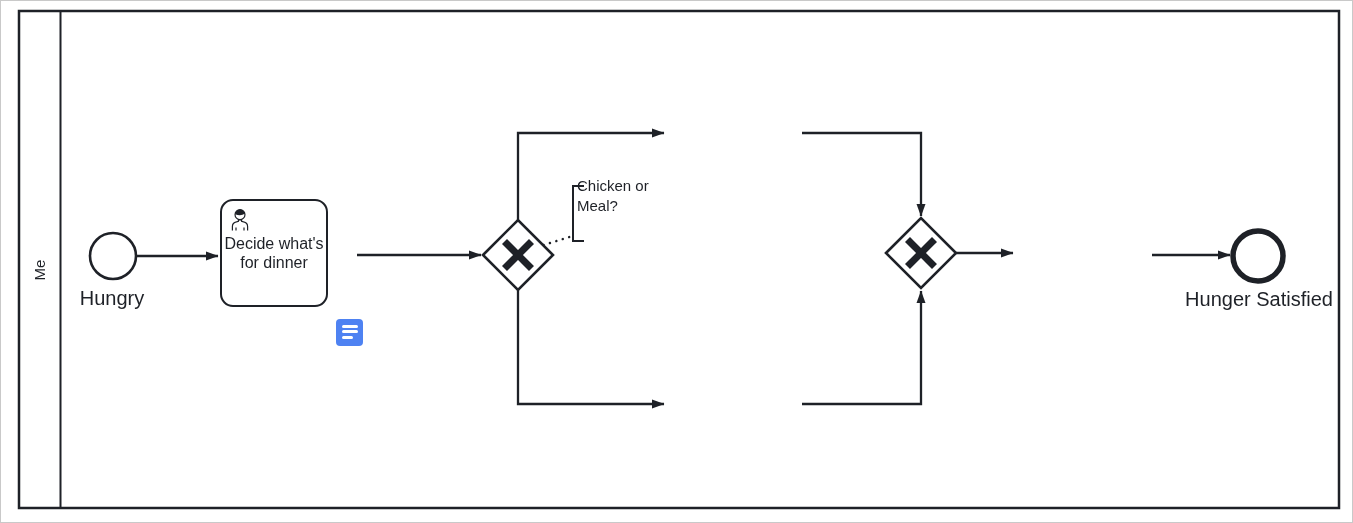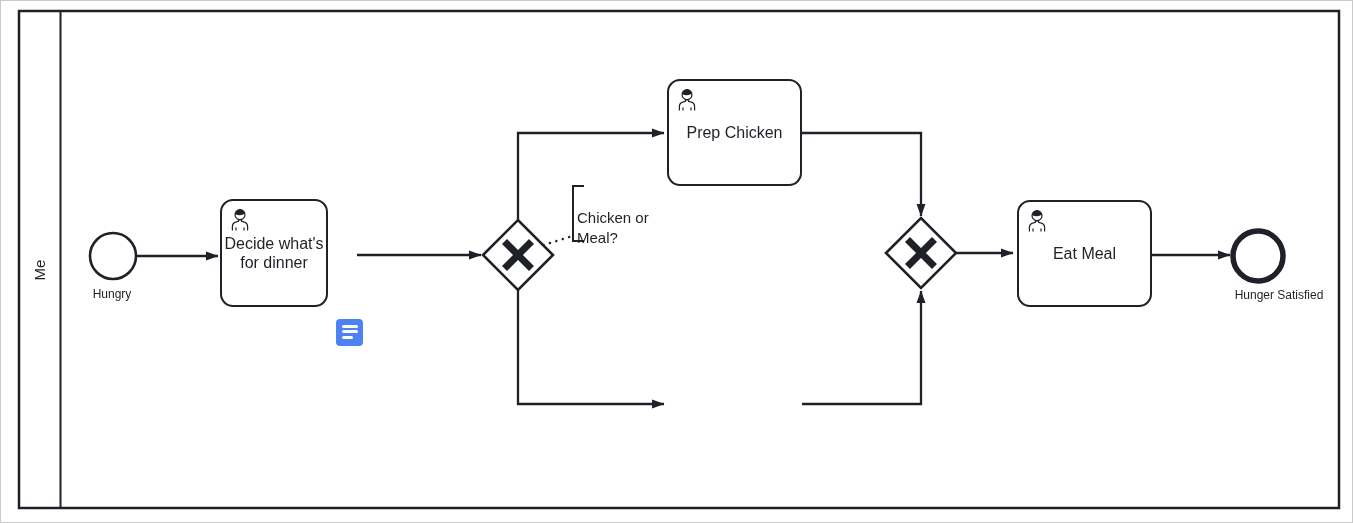--- a/index.html
+++ b/index.html
@@ -51,37 +51,37 @@
     top: 4px; left: 6px;
     width: 24px; height: 27px;
   }
   .ico-line { stroke: var(--stroke); stroke-width: 1.5px; fill: none; }
   .ico-fill { fill: var(--stroke); }
 
   .evt-label {
     position: absolute;
     transform: translateX(-50%);
     white-space: nowrap;
-    font-size: 12px;
+    font-size: 20px;
   }
   .lane-header {
     position: absolute;
     left: 19px; top: 11px;
     width: 42px; height: 497px;
   }
   .lane-label {
     position: absolute;
     left: 20px; top: 259px;
     transform: translate(-50%, -50%) rotate(-90deg);
     font-size: 15px;
     white-space: nowrap;
   }
   .annotation-text {
     position: absolute;
-    left: 577px; top: 208px;
+    left: 577px; top: 176px;
     font-size: 15px;
     line-height: 19.5px;
     white-space: nowrap;
   }
   .doc-badge {
     position: absolute;
     left: 336px; top: 319px;
     width: 27px; height: 27px;
     background: var(--documentation-blue);
     border-radius: 4px;
@@ -159,45 +159,25 @@
       <div>for dinner</div>
     </div>
   </div>
 
   <div class="doc-badge">
     <div class="bar bar1"></div>
     <div class="bar bar2"></div>
     <div class="bar bar3"></div>
   </div>
 
-  <div class="task" style="left:667px; top:79px; width:135px; height:107px;">
-    <svg class="uicon" viewBox="0 0 30 32">
-      <path class="ico-line" d="M5.5,31 V26 Q5.5,21.4 10.5,20.2 L13,19.5 V17.4 A6.4,6.4 0 0 0 17,17.4 V19.5 L19.5,20.2 Q24.5,21.4 24.5,26 V31"></path>
-      <path class="ico-line" d="M10,31 V27.2"></path>
-      <path class="ico-line" d="M20,31 V27.2"></path>
-      <circle class="ico-line" cx="15" cy="11.2" r="6.2"></circle>
-      <path class="ico-fill" d="M8.9,10.6 A6.2,6.2 0 0 1 20.2,7.6 Q21.5,8.8 21.1,10.2 Q15.4,13.4 8.9,10.6 Z"></path>
-    </svg>
-    <div>Prep Chicken</div>
-  </div>
 
 
-  <div class="task" style="left:1017px; top:200px; width:135px; height:107px;">
-    <svg class="uicon" viewBox="0 0 30 32">
-      <path class="ico-line" d="M5.5,31 V26 Q5.5,21.4 10.5,20.2 L13,19.5 V17.4 A6.4,6.4 0 0 0 17,17.4 V19.5 L19.5,20.2 Q24.5,21.4 24.5,26 V31"></path>
-      <path class="ico-line" d="M10,31 V27.2"></path>
-      <path class="ico-line" d="M20,31 V27.2"></path>
-      <circle class="ico-line" cx="15" cy="11.2" r="6.2"></circle>
-      <path class="ico-fill" d="M8.9,10.6 A6.2,6.2 0 0 1 20.2,7.6 Q21.5,8.8 21.1,10.2 Q15.4,13.4 8.9,10.6 Z"></path>
-    </svg>
-    <div>Eat Meal</div>
-  </div>
 
   <div class="evt-label" style="left:112px; top:287px;">Hungry</div>
-  <div class="evt-label" style="left:1259px; top:288px;margin-left:20px;">Hunger Satisfied</div>
+  <div class="evt-label" style="left:1259px; top:288px;">Hunger Satisfied</div>
 
   <div class="annotation-text">
     <div>Chicken or</div>
     <div>Meal?</div>
   </div>
 
   <div class="frame"></div>
 </div>
 
 </body></html>

